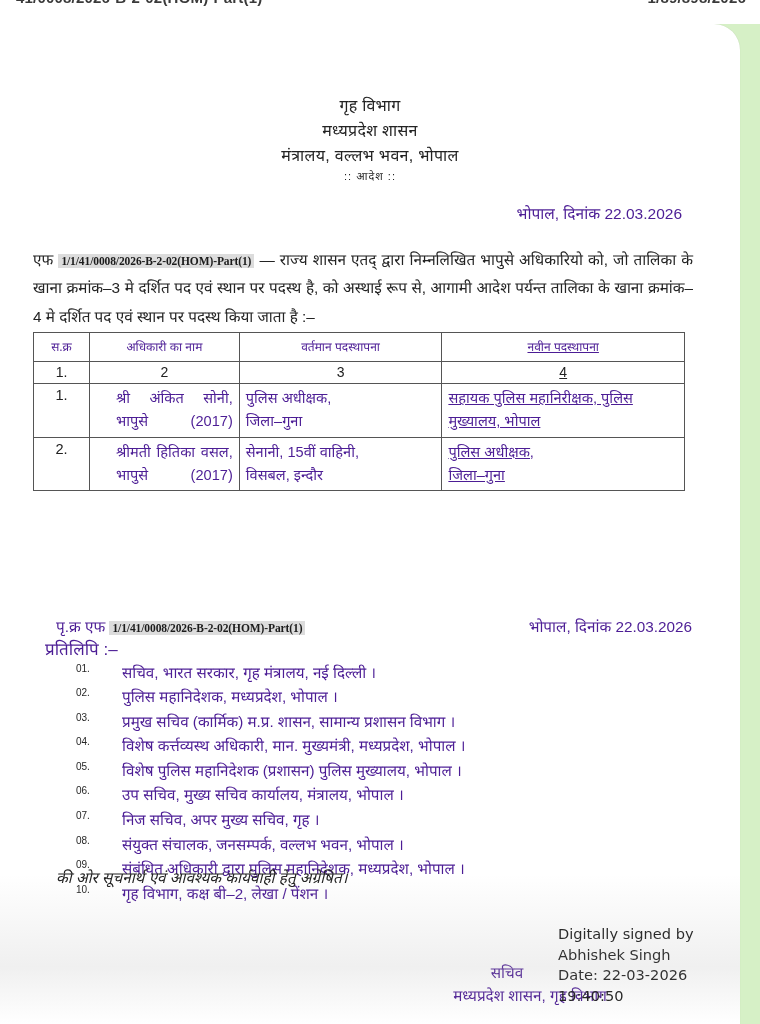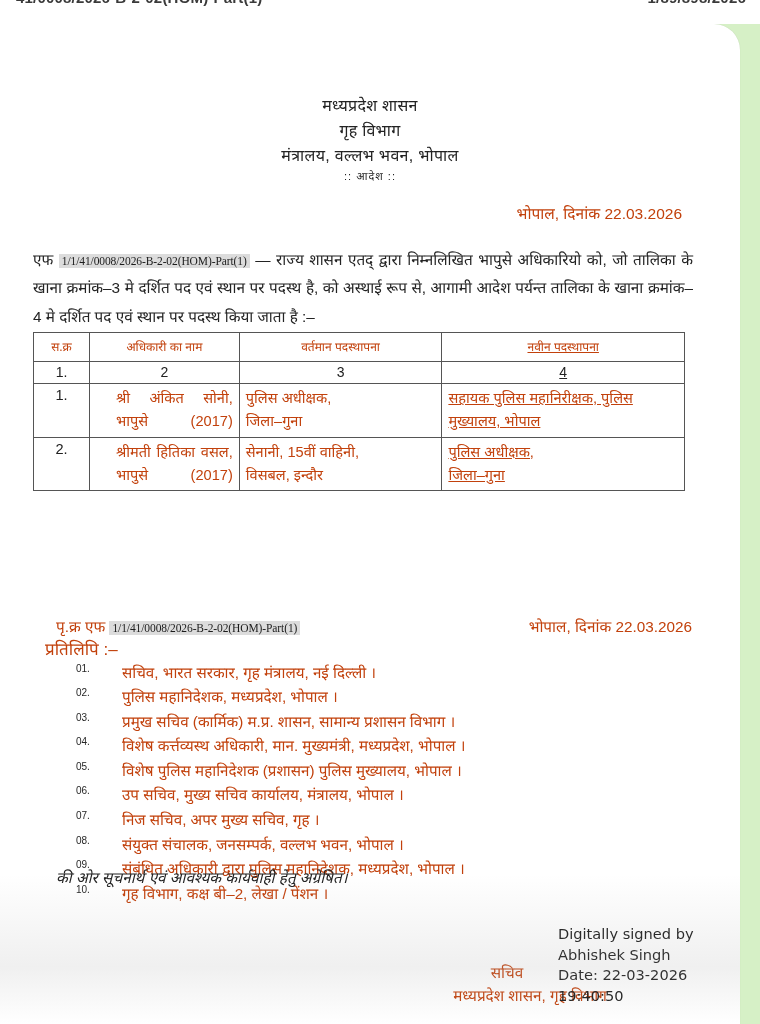--- a/index.html
+++ b/index.html
@@ -86,21 +86,21 @@
     left: 0;
     top: 0;
     width: 740px;
     height: 1000px;
     color: #242424;
     font-family: "Liberation Sans", sans-serif;
   }
 
   .hindi {
     font-family: "Liberation Sans", sans-serif;
-    color: #c2410c;
+    color: #4c1d95;
   }
 
   
   #masthead {
     position: absolute;
     left: 0;
     top: 70px;
     width: 740px;
     text-align: center;
     line-height: 1.55;
@@ -130,21 +130,21 @@
     top: 222px;
     width: 660px;
     font-size: 15.3px;
     line-height: 1.85;
     text-align: justify;
     color: #232323;
   }
   .fileno {
     background: #dcdcdc;
     font-family: "Liberation Serif", serif;
-    font-weight: 400;
+    font-weight: 700;
     font-size: 11.5px;
     letter-spacing: -.1px;
     padding: 1px 3px;
     color: #1c1c1c;
     white-space: nowrap;
   }
 
   
   #posting-table {
     position: absolute;
@@ -283,22 +283,22 @@
 </style>
 </head>
 <body>
 
 <div id="scan-frame">
 
   <div id="page-sheet">
     <div class="doc">
 
       <div id="masthead">
+        <div class="line hindi">गृह विभाग</div>
         <div class="line hindi">मध्यप्रदेश शासन</div>
-        <div class="line hindi">गृह विभाग</div>
         <div class="line hindi">मंत्रालय, वल्लभ भवन, भोपाल</div>
         <div class="line order-line hindi">:: आदेश ::</div>
       </div>
 
       <div id="place-date-top" class="hindi">भोपाल, दिनांक 22.03.2026</div>
 
       <div id="intro-para" class="hindi">
         <span>एफ</span>
         <span class="fileno">1/1/41/0008/2026-B-2-02(HOM)-Part(1)</span>
         <span>— राज्य शासन एतद् द्वारा निम्नलिखित भापुसे अधिकारियो को, जो तालिका के खाना क्रमांक–3 मे दर्शित पद एवं स्थान पर पदस्थ है, को अस्थाई रूप से, आगामी आदेश पर्यन्त तालिका के खाना क्रमांक–4 मे दर्शित पद एवं स्थान पर पदस्थ किया जाता है :–</span>

